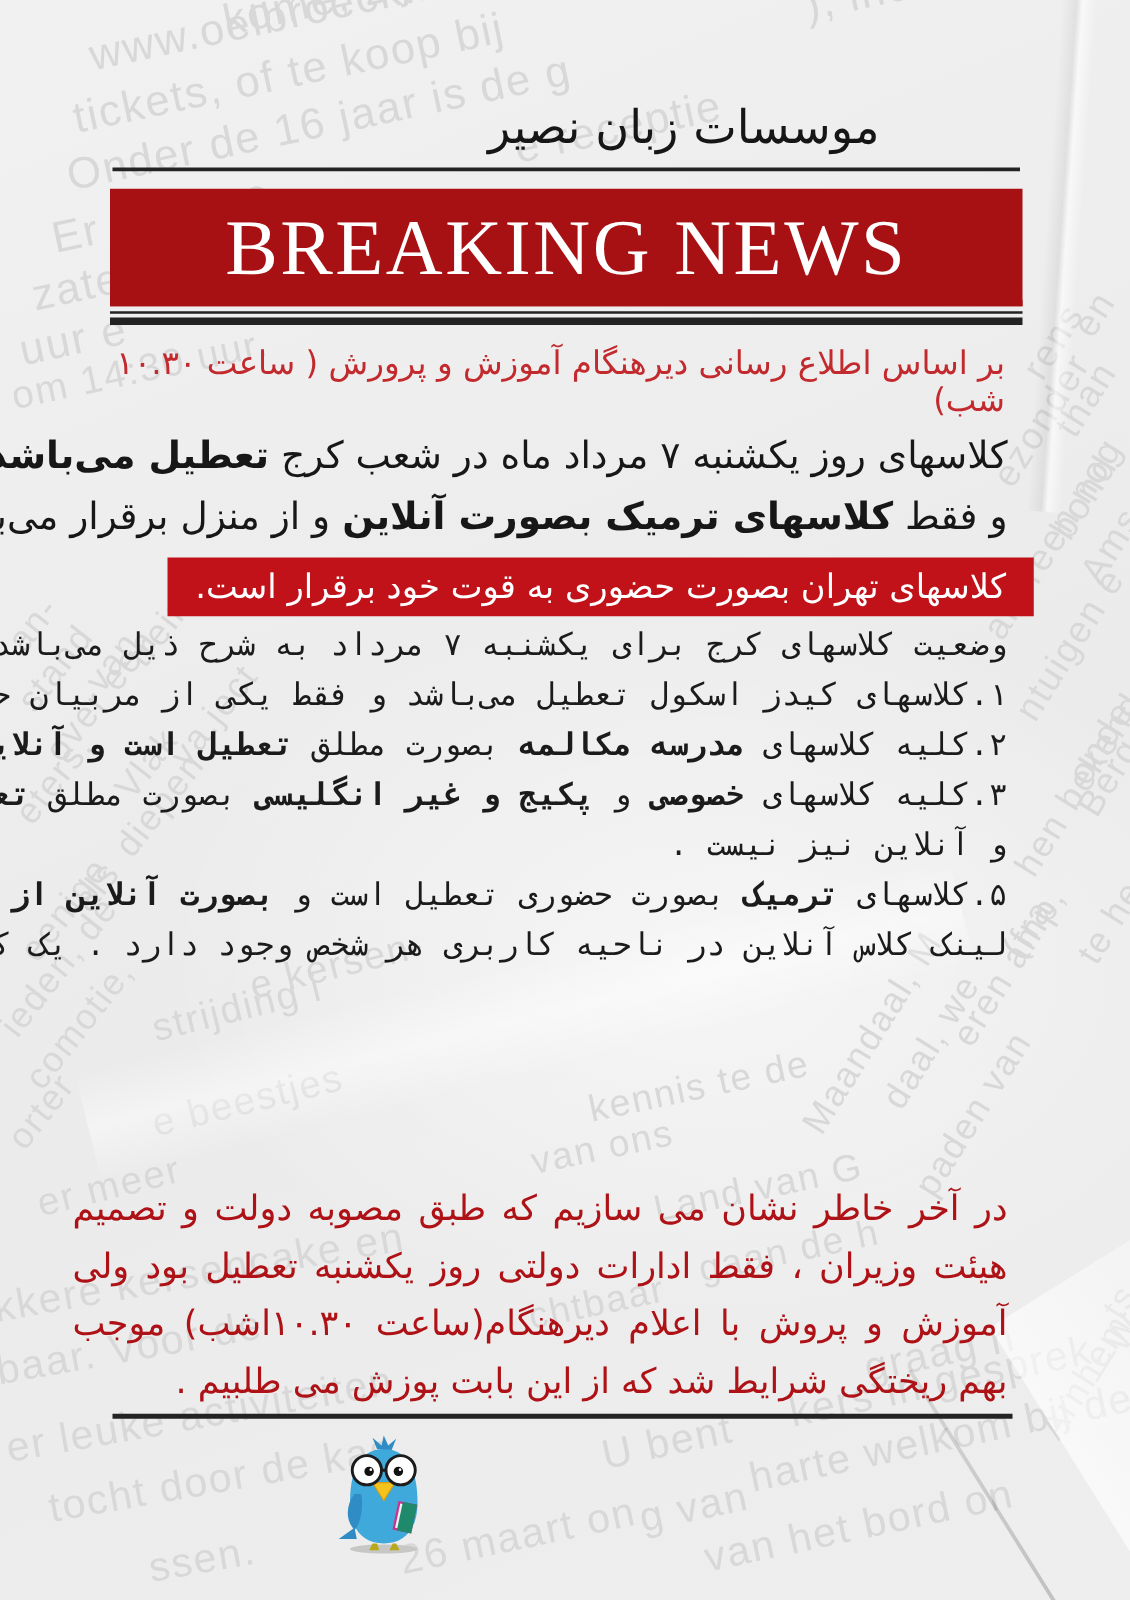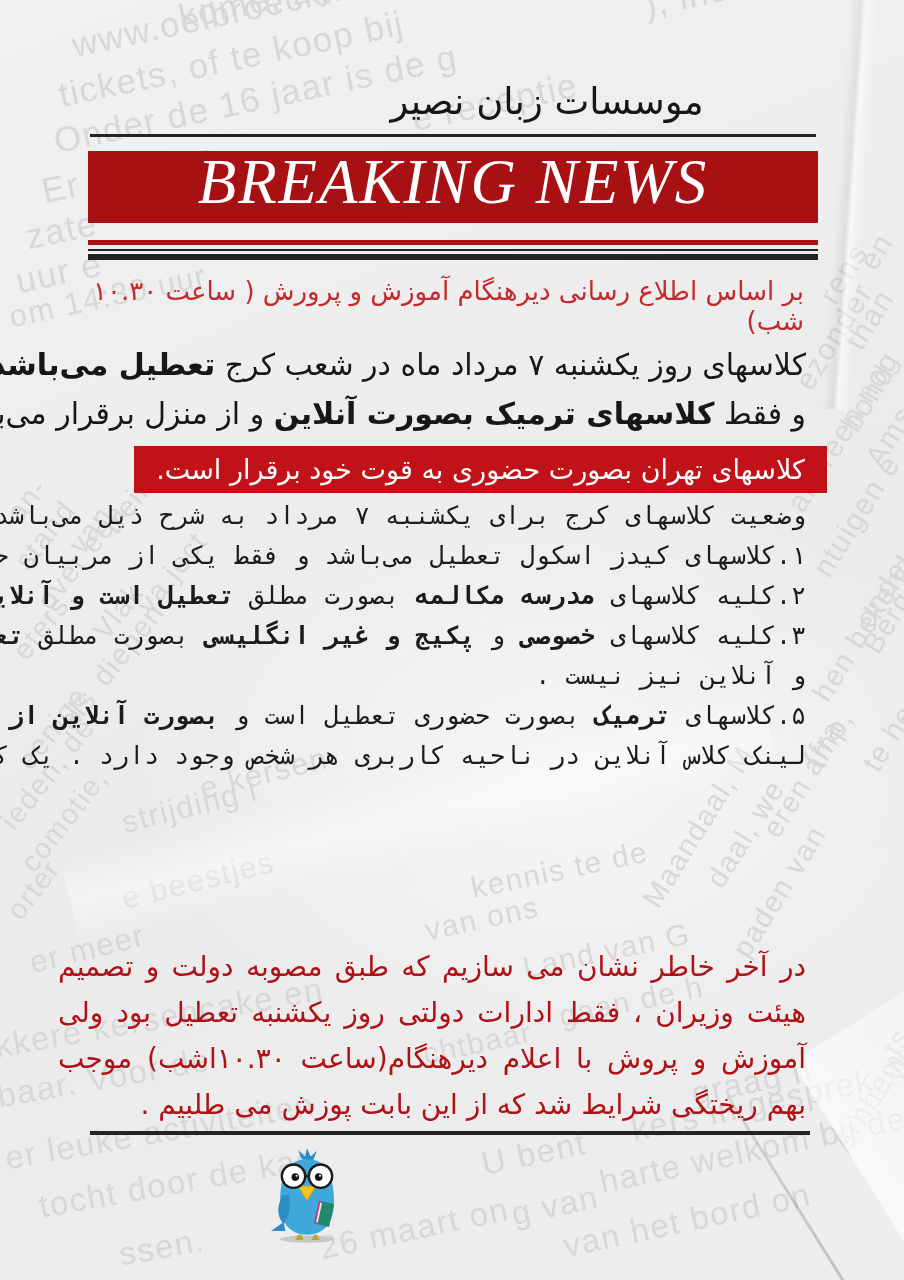--- a/index.html
+++ b/index.html
@@ -21,22 +21,22 @@
   .crease-br-line{position:absolute;left:790px;top:1078px;width:3px;height:240px;transform:rotate(-32deg);
     background:linear-gradient(180deg,rgba(0,0,0,.10),rgba(0,0,0,.20));}
   .fold-light{position:absolute;left:792px;top:1062px;width:240px;height:440px;transform:rotate(-32deg);transform-origin:left top;
     background:linear-gradient(90deg,rgba(255,255,255,.65),rgba(255,255,255,.1));}
   .crease-mid{position:absolute;left:60px;top:770px;width:720px;height:90px;transform:rotate(-14deg);
     background:linear-gradient(180deg,rgba(255,255,255,0),rgba(255,255,255,.45) 50%,rgba(255,255,255,0));pointer-events:none;}
   
   .title{position:absolute;top:80px;left:0;right:0;text-align:center;transform:translateX(95px);
     font-size:37px;color:#161616;direction:rtl;}
   .rule-top{position:absolute;top:134px;left:90px;right:88px;height:3px;background:var(--rule,#232323);}
-  .banner{position:absolute;top:151px;left:88px;right:86px;height:72px;background:var(--banner-red,#a81114);
-    display:flex;justify-content:center;font-style:italic;}
+  .banner{position:absolute;top:151px;left:88px;right:86px;height:94px;background:var(--banner-red,#a81114);
+    display:flex;align-items:center;justify-content:center;}
   .banner-text{font-family:"Liberation Serif",serif;font-size:63px;letter-spacing:2px;color:#fff;line-height:1;}
   .rule-red{position:absolute;top:240px;left:88px;right:86px;height:5px;background:var(--banner-red,#a81114);}
   .rule-thin{position:absolute;top:249px;left:88px;right:86px;height:2px;background:var(--rule,#232323);}
   .rule-thick{position:absolute;top:254px;left:88px;right:86px;height:6px;background:var(--rule,#232323);}
   
   .intro-red{position:absolute;top:276px;right:100px;left:50px;direction:rtl;text-align:right;
     font-size:26px;color:var(--intro-red,#c22a2e);}
   .lead{position:absolute;top:340px;right:98px;left:40px;direction:rtl;text-align:right;
     font-size:30px;line-height:49px;color:#171717;}
   .tehran-box{position:absolute;top:446px;left:134px;right:77px;height:47px;background:var(--box-red,#c01218);

